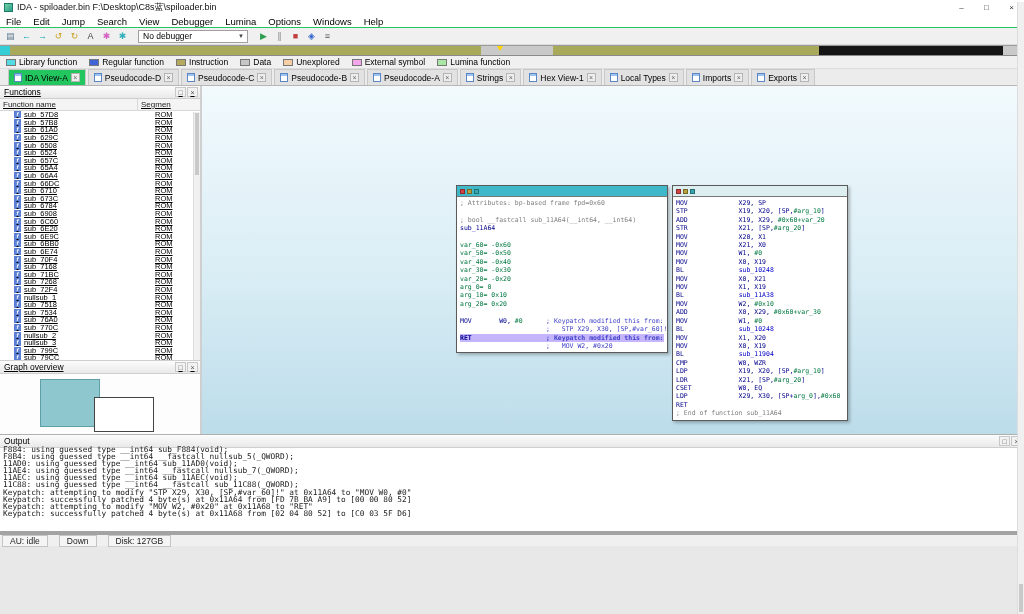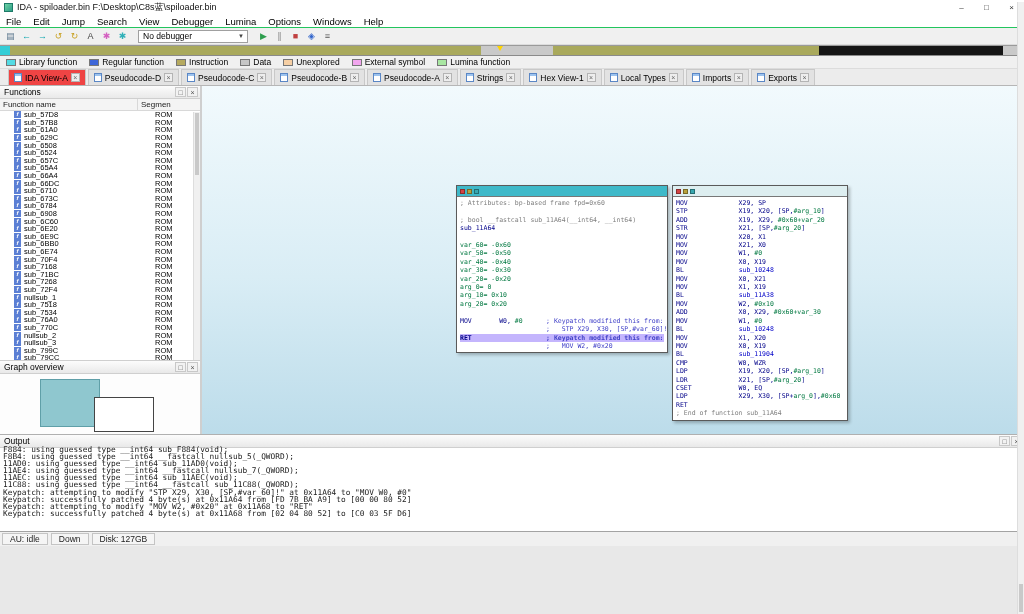--- a/index.html
+++ b/index.html
@@ -24,26 +24,26 @@
   .navband{height:11px;flex:none;display:flex;position:relative;background:#a9a95c;border-top:1px solid #9a9a9a;border-bottom:1px solid #8a8a8a;}
   .nav-seg{height:100%;display:block;}
   .nav-marker{position:absolute;top:0;width:0;height:0;border-left:3px solid transparent;border-right:3px solid transparent;border-top:5px solid #ffd400;}
 
   .legend{height:13px;flex:none;background:#f0f0f0;display:flex;align-items:center;padding-left:6px;gap:12px;font-size:8.5px;border-bottom:1px solid #dcdcdc;}
   .legend-item{display:flex;align-items:center;gap:3px;}
   .legend-swatch{width:10px;height:7px;border:1px solid #777;display:inline-block;}
 
   .tabbar{height:17px;flex:none;background:#ececec;display:flex;align-items:flex-end;padding-left:8px;border-bottom:1px solid #b6b6b6;gap:2px;}
   .tab{display:flex;align-items:center;gap:3px;height:16px;padding:0 5px;font-size:8.5px;border:1px solid #c8c8c8;border-bottom:none;background:#e2e2e2;white-space:nowrap;}
-  .tab.sel{background:#ef4444;}
+  .tab.sel{background:#22c55e;}
   .tab-icon{width:8px;height:9px;background:#fff;border:1px solid #5b87c5;box-shadow:inset 0 2px 0 #9cc3ef;display:inline-block;}
   .tab-close{width:9px;height:9px;border:1px solid #b4b4b4;background:#eee;font-size:7px;display:flex;align-items:center;justify-content:center;color:#666;}
 
   .main{flex:1;display:flex;min-height:0;}
-  .left-col{width:202px;flex:none;display:flex;flex-direction:column;border-right:2px solid #cfcfcf;background:#fff;}
+  .left-col{width:202px;flex:none;display:flex;flex-direction:column;border-right:2px solid #cfcfcf;background:#fff;text-decoration:underline;}
   .panel-header{height:13px;flex:none;background:linear-gradient(#fcfcfc,#e9e9e9);border-bottom:1px solid #cfcfcf;display:flex;align-items:center;font-size:8.5px;padding:0 2px 0 4px;}
   .panel-title{flex:1;}
   .panel-btn{width:11px;height:10px;display:flex;align-items:center;justify-content:center;font-size:7px;color:#555;border:1px solid #c8c8c8;background:#f2f2f2;margin-left:1px;}
   .functions-panel{flex:1;display:flex;flex-direction:column;min-height:0;position:relative;background:#fff;}
   .col-header{height:12px;flex:none;display:flex;background:#f4f4f4;border-bottom:1px solid #d8d8d8;font-size:8px;color:#222;}
   .fn-col{padding:0 3px;border-right:1px solid #d8d8d8;width:138px;display:flex;align-items:center;}
   .fn-col.seg{flex:1;border-right:none;}
   .fn-list{flex:1;overflow:hidden;background:#fff;}
   .fn-row{display:flex;align-items:center;height:7.6px;font-size:7.5px;padding-left:14px;gap:3px;}
   .f-icon{width:7px;height:7px;flex:none;background:#5b7fd4;color:#fff;font-size:6px;line-height:7px;text-align:center;font-style:italic;font-weight:bold;}
@@ -79,21 +79,21 @@
   .graph-status{height:14px;flex:none;background:#ececec;border-top:1px solid #cfcfcf;font-size:8.5px;display:flex;align-items:center;padding-left:4px;color:#222;white-space:nowrap;overflow:hidden;}
 
   .output{height:97px;flex:none;display:flex;flex-direction:column;border-top:1px solid #b0b0b0;background:#fff;}
   .out-body{flex:1;overflow:hidden;font-family:"DejaVu Sans Mono",monospace;font-size:7.8px;line-height:7.1px;padding:0 3px;position:relative;margin-top:-2px;color:#1a1a1a;}
   .out-line{white-space:pre;}
   .out-scroll{position:absolute;right:0;top:2px;bottom:0;width:7px;background:#f0f0f0;border-left:1px solid #ddd;}
   .out-scroll .thumb{margin:1px;height:28px;background:#c9c9c9;position:absolute;bottom:1px;left:0;right:0;}
   .shell-tabs{height:14px;flex:none;background:#f0f0f0;border-top:1px solid #d0d0d0;display:flex;align-items:flex-start;padding-left:2px;}
   .shell-tab{height:13px;padding:0 10px;background:#fff;border:1px solid #c0c0c0;border-top:none;font-size:8.5px;display:flex;align-items:center;}
 
-  .statusbar{height:15px;flex:none;background:#f0f0f0;border-top:1px solid #a3a3a3;display:flex;align-items:center;font-size:8.5px;gap:3px;padding:4px 2px;}
+  .statusbar{height:15px;flex:none;background:#f0f0f0;border-top:4px solid #a3a3a3;display:flex;align-items:center;font-size:8.5px;gap:11px;padding:4px 2px;}
   .sb-cell{border:1px solid #c4c4c4;background:#f5f5f5;padding:0 7px;height:12px;display:flex;align-items:center;color:#222;}
 </style>
 </head>
 <body>
 
 <div class="app">
 
   <div class="titlebar">
     <span class="logo"></span>
     <span class="title-text">IDA - spiloader.bin F:\Desktop\C8s蓝\spiloader.bin</span>

